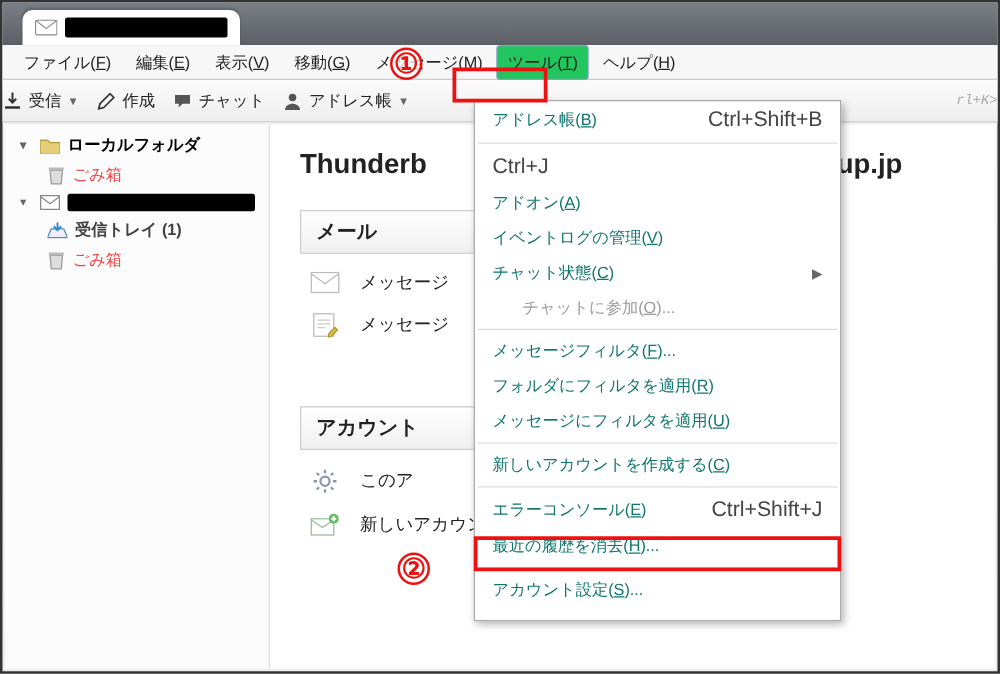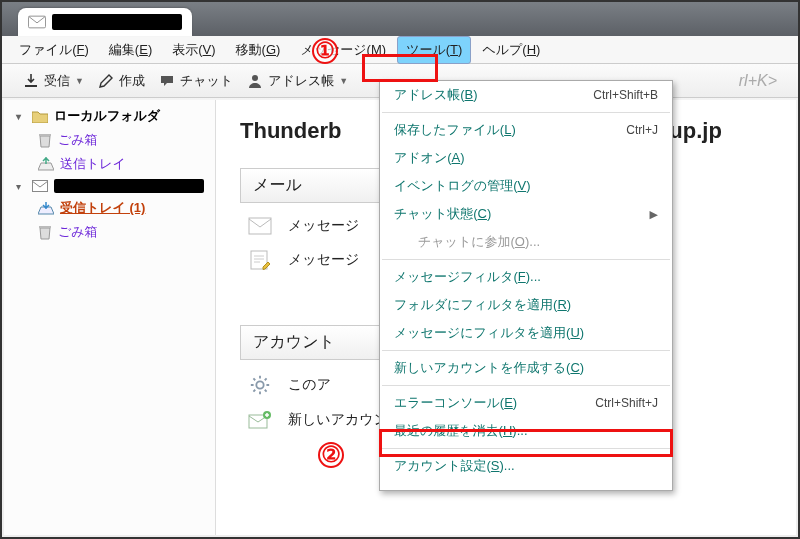--- a/index.html
+++ b/index.html
@@ -11,50 +11,50 @@
 
 
 .tabstrip { height: 34px; background: linear-gradient(#7a7f85,#5c6066); display:flex; align-items:flex-end; padding-left:16px; }
 .tab { background:#fff; border-radius:8px 8px 0 0; height:28px; display:flex; align-items:center; padding:0 10px; gap:6px; box-shadow: 0 -1px 2px rgba(0,0,0,.2);}
 .tab .mask { display:inline-block; background:#000; width:130px; height:16px; border-radius:2px;}
 .mail-icon-svg { width:18px; height:14px; }
 
 
 .menubar { height:28px; background:#f7f7f7; border-bottom:1px solid #ccc; display:flex; align-items:flex-start; padding-left:8px; gap:2px; font-size:13px; color:#222;}
 .menubar .mitem { padding:4px 8px; border:1px solid transparent; border-radius:3px;}
-.menubar .mitem.active { border:1px solid #8aa0c8; background:#7dd3fc; }
+.menubar .mitem.active { border:1px solid #8aa0c8; background:#22c55e; }
 .menubar .u { text-decoration: underline; }
 
 
-.toolbar { height:34px; background:linear-gradient(#fbfbfb,#eee); border-bottom:1px solid #ccc; display:flex; align-items:center; padding:0 21px; gap:14px; font-size:13px; color:#222;}
+.toolbar { height:34px; background:linear-gradient(#fbfbfb,#eee); border-bottom:1px solid #ccc; display:flex; align-items:center; padding:0 0; gap:14px; font-size:13px; color:#222;}
 .tbtn { display:flex; align-items:center; gap:5px;}
 .tbtn .tri { font-size:9px; color:#666;}
-.search-ghost { margin-left:auto; color:#aaa; font-style:italic; font-size:16px;}
+.search-ghost { margin-left:auto; color:#aaa; font-style:italic; font-size:11px;font-family:Liberation Mono, monospace;}
 .toolbar .ico { width:16px; height:16px; display:inline-flex; align-items:center; justify-content:center;}
 
 
 .split { display:flex; position:absolute; top:98px; left:2px; right:2px; bottom:2px; background:#fff;}
 .sidebar { width:212px; background:#fcfcfc; border-right:1px solid #ddd; font-size:13px; padding-top:4px;}
 .sb-row { display:flex; align-items:center; gap:6px; padding:3px 8px 3px 12px;}
-.sb-row.sub { padding-left:34px; color:#6d28d9;}
+.sb-row.sub { padding-left:34px; color:#ef4444;}
 .sb-row .twisty { font-size:10px; color:#666; width:10px;}
 .sb-row .mask2 { background:#000; display:inline-block; width:150px; height:14px; border-radius:2px;}
 .sb-row.bold { font-weight:bold; }
 .content { flex:1; position:relative; padding:18px 24px; color:#222;}
 .headline { font-size:22px; font-weight:bold; margin-bottom:24px;}
-.section-hdr { border:1px solid #ccc; background:linear-gradient(#fff,#f0f0f0); padding:6px 12px; font-weight:normal; width:150px;}
+.section-hdr { border:1px solid #ccc; background:linear-gradient(#fff,#f0f0f0); padding:6px 12px; font-weight:bold; width:150px;}
 .row { display:flex; align-items:center; gap:14px; margin:14px 0 14px 6px; font-size:14px;}
 .row .ico24 { width:28px; display:flex; justify-content:center;}
 .gear-svg { width:22px; height:22px; }
 
 
 .drop { position:absolute; left:377px; top:78px; width:294px; background:#fff; border:1px solid #aaa; box-shadow:2px 3px 6px rgba(0,0,0,.3); font-size:13px; z-index:50;}
 .drop .ditem { display:flex; align-items:center; justify-content:space-between; padding:5px 14px; }
 .drop .ditem .lbl { color:#0f766e;}
-.drop .ditem .sc { color:#444; font-size:12px;}
+.drop .ditem .sc { color:#444; font-size:17px;}
 .drop .ditem.disabled .lbl { color:#9a9a9a;margin-left:24px;}
 .drop hr { border:none; border-top:1px solid #ddd; margin:3px 2px;}
 .drop .ditem .sub-ar { color:#666; font-size:11px;}
 .drop .u { text-decoration: underline;}
 
 
 .callout { position:absolute; font-weight:bold; color:#e11; font-size:22px; z-index:80; pointer-events:none;}
 .ring { border:2px solid #e11; border-radius:50%; width:26px; height:26px; display:flex; align-items:center; justify-content:center; background:rgba(255,255,255,.7);}
 .redbox { position:absolute; border:3px solid #e11; z-index:70; pointer-events:none;}
 
@@ -137,36 +137,29 @@
           </svg>
         <span>ローカルフォルダ</span>
       </div>
       <div class="sb-row sub">
         <svg class="trash-icon" viewBox="0 0 14 16">
             <path d="M2 4h10l-1 11H3z" fill="#ddd" stroke="#999"></path>
             <rect x="1" y="2" width="12" height="2" fill="#bbb"></rect>
           </svg>
         <span>ごみ箱</span>
       </div>
-      <div class="sb-row sub">
-        <svg class="outbox-icon" viewBox="0 0 16 14">
-            <path d="M0 13h16l-3-7H3z" fill="#eee" stroke="#999"></path>
-            <path d="M8 0v7M5 4l3-3 3 3" stroke="#4a8" fill="none" stroke-width="1.5"></path>
-          </svg>
-        <span>送信トレイ</span>
-      </div>
       <div class="sb-row">
         <span class="twisty">▾</span>
         <svg class="mail-small" viewBox="0 0 16 12">
             <rect x="0.5" y="0.5" width="15" height="11" fill="#fff" stroke="#888"></rect>
             <path d="M0 1l8 6 8-6" stroke="#888" fill="none"></path>
           </svg>
         <span class="mask2"></span>
       </div>
-      <div class="sb-row sub bold" style="color:#c2410c;text-decoration:underline;">
+      <div class="sb-row sub bold" style="color:#404040;">
         <svg width="16" height="14" viewBox="0 0 16 14">
             <path d="M0 13h16l-3-7H3z" fill="#eef" stroke="#58a"></path>
             <path d="M8 8V1M5 4l3 3 3-3" stroke="#38c" fill="none" stroke-width="1.5"></path>
           </svg>
         <span>受信トレイ (1)</span>
       </div>
       <div class="sb-row sub">
         <svg class="trash-icon" viewBox="0 0 14 16">
             <path d="M2 4h10l-1 11H3z" fill="#ddd" stroke="#999"></path>
             <rect x="1" y="2" width="12" height="2" fill="#bbb"></rect>
@@ -231,21 +224,20 @@
     </div>
   </div>
 
   <div class="drop">
     <div class="ditem">
         <span class="lbl"><span>アドレス帳(</span><span class="u">B</span><span>)</span></span>
         <span class="sc">Ctrl+Shift+B</span>
       </div>
     <hr>
     <div class="ditem">
-        <span class="lbl"><span>保存したファイル(</span><span class="u">L</span><span>)</span></span>
         <span class="sc">Ctrl+J</span>
       </div>
     <div class="ditem">
         <span class="lbl"><span>アドオン(</span><span class="u">A</span><span>)</span></span>
       </div>
     <div class="ditem">
         <span class="lbl"><span>イベントログの管理(</span><span class="u">V</span><span>)</span></span>
       </div>
     <div class="ditem">
         <span class="lbl"><span>チャット状態(</span><span class="u">C</span><span>)</span></span>

